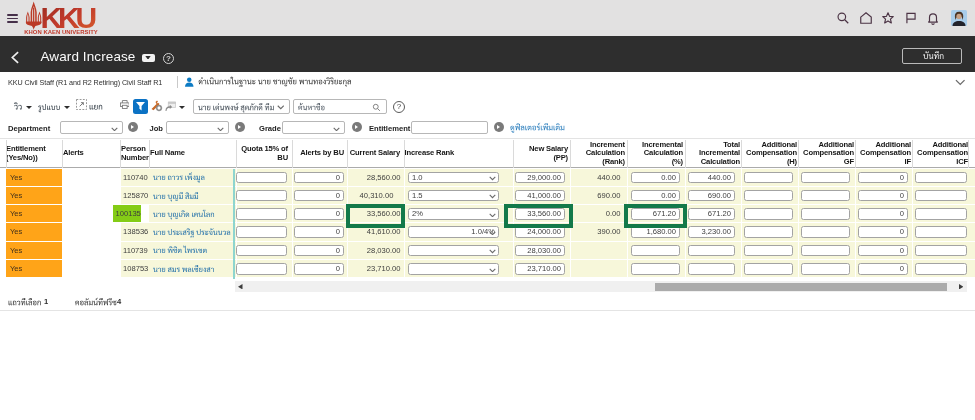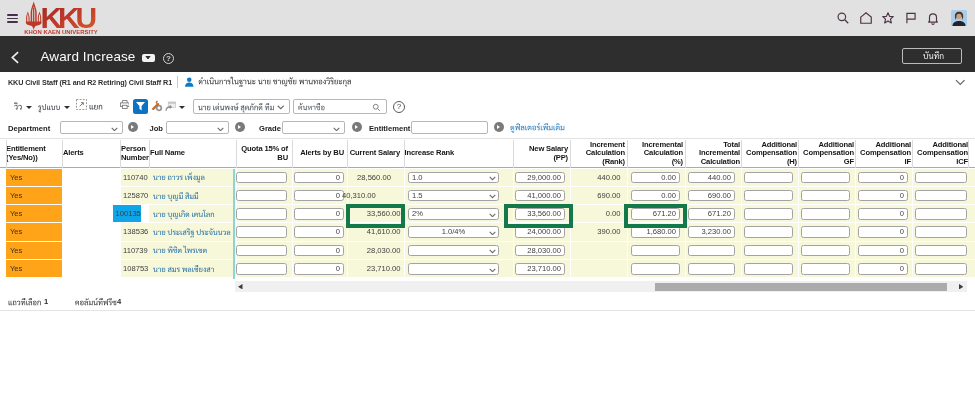--- a/index.html
+++ b/index.html
@@ -9,21 +9,21 @@
 .burger div { height:1.7px; background:#46304a; margin-bottom:1.6px; border-radius:1px; }
 .ticon { position:absolute; top:11px; }
 .titlebar { position:absolute; left:0; top:36px; width:975px; height:36px; background:#2e2e2e; color:#f2f2f2; }
 .back { position:absolute; left:11px; top:51px; width:8px; height:13px; }
 .h1 { position:absolute; left:40.5px; top:49px; font-size:13.5px; letter-spacing:0.1px; color:#fafafa; }
 .badge { position:absolute; left:141.5px; top:53.5px; width:13.5px; height:8px; background:#f2f2f2; border-radius:2px; }
 .badge svg { position:absolute; left:3.7px; top:2.1px; }
 .helpc { position:absolute; left:163px; top:53px; width:11px; height:11px; border:1.1px solid #d4d4d4; border-radius:50%; color:#d4d4d4; font-size:8px; font-weight:bold; text-align:center; line-height:9.5px; }
 .savebtn { position:absolute; left:902px; top:47.5px; width:60px; height:16.5px; border:1.4px solid #bababa; border-radius:2px; }
 .crumb { position:absolute; left:0; top:72px; width:975px; height:23px; background:#fff; }
-.crumb .b { position:absolute; left:8px; top:6px; font-size:7.2px; font-weight:bold; color:#2e2e2e; letter-spacing:-0.08px; }
+.crumb .b { position:absolute; left:8px; top:6px; font-size:7.2px; font-weight:normal; color:#2e2e2e; letter-spacing:-0.08px; }
 .crumb .sep { position:absolute; left:177px; top:4px; width:1px; height:12px; background:#c9c9c9; }
 .toolbar { position:absolute; left:0; top:95px; width:975px; height:22px; background:#fff; }
 .caret { position:absolute; width:0; height:0; border-left:3px solid transparent; border-right:3px solid transparent; border-top:3.8px solid #2e2e2e; }
 .fbtn { position:absolute; left:133px; top:99px; width:14.5px; height:14.5px; background:#0b72c4; border-radius:2.5px; }
 .tin { position:absolute; top:99px; height:14.5px; border:1px solid #b7b7b7; border-radius:2px; background:#fff; }
 .filters { position:absolute; left:0; top:117px; width:975px; height:22px; background:#fff; font-size:7.6px; color:#1d1d1d; border-bottom:1px solid #e3e3e3; }
 .flabel { position:absolute; top:6.5px; font-weight:bold; }
 .fdd { position:absolute; top:4px; height:13px; border:1px solid #b7b7b7; border-radius:2px; background:#fff; }
 .fdd svg { position:absolute; right:4px; top:4.5px; }
 .go { position:absolute; top:5.2px; width:9.8px; height:9.8px; border-radius:50%; background:#7a7a7a; }
@@ -390,21 +390,21 @@
       <div class="cell" style="left:513.5px;width:56px;background:#f7f7da"></div>
       <div class="cell" style="left:570.5px;width:56px;background:#f7f7da"></div>
       <div class="cell" style="left:627.5px;width:57px;background:#f7f7da"></div>
       <div class="cell" style="left:685.5px;width:55.5px;background:#f7f7da"></div>
       <div class="cell" style="left:741.5px;width:56px;background:#f7f7da"></div>
       <div class="cell" style="left:798.5px;width:56px;background:#f7f7da"></div>
       <div class="cell" style="left:855.5px;width:56px;background:#f7f7da"></div>
       <div class="cell" style="left:912.5px;width:62.5px;background:#f7f7da"></div>
       <div class="inp" style="left:235.8px;top:3.0px;width:51px;height:11.6px;text-align:right"></div>
       <div class="inp" style="left:294px;top:3.0px;width:50px;height:11.6px;text-align:right">0</div>
-      <div class="txt" style="left:347.5px;width:53px;text-align:center">28,560.00</div>
+      <div class="txt" style="left:347.5px;width:53px;text-align:right">28,560.00</div>
       <div class="inp" style="left:408px;top:3.0px;width:91px;height:11.6px;text-align:left">1.0<svg style="position:absolute;right:2.5px;top:3.5px" width="7" height="4.5" viewBox="0 0 10 6">
           <path d="M1 1l4 4 4-4" fill="none" stroke="#6b6b6b" stroke-width="1.6"></path>
         </svg></div>
       <div class="inp" style="left:515px;top:3.0px;width:50px;height:11.6px;text-align:right">29,000.00</div>
       <div class="txt" style="left:570.5px;width:50px;text-align:right">440.00</div>
       <div class="inp" style="left:631px;top:3.0px;width:49px;height:11.6px;text-align:right">0.00</div>
       <div class="inp" style="left:687.5px;top:3.0px;width:47.5px;height:11.6px;text-align:right">440.00</div>
       <div class="inp" style="left:744px;top:3.0px;width:49px;height:11.6px;text-align:right"></div>
       <div class="inp" style="left:801px;top:3.0px;width:49px;height:11.6px;text-align:right"></div>
       <div class="inp" style="left:858px;top:3.0px;width:50px;height:11.6px;text-align:right">0</div>
@@ -438,36 +438,36 @@
       <div class="cell" style="left:513.5px;width:56px;background:#f7f7da"></div>
       <div class="cell" style="left:570.5px;width:56px;background:#f7f7da"></div>
       <div class="cell" style="left:627.5px;width:57px;background:#f7f7da"></div>
       <div class="cell" style="left:685.5px;width:55.5px;background:#f7f7da"></div>
       <div class="cell" style="left:741.5px;width:56px;background:#f7f7da"></div>
       <div class="cell" style="left:798.5px;width:56px;background:#f7f7da"></div>
       <div class="cell" style="left:855.5px;width:56px;background:#f7f7da"></div>
       <div class="cell" style="left:912.5px;width:62.5px;background:#f7f7da"></div>
       <div class="inp" style="left:235.8px;top:3.0px;width:51px;height:11.6px;text-align:right"></div>
       <div class="inp" style="left:294px;top:3.0px;width:50px;height:11.6px;text-align:right">0</div>
-      <div class="txt" style="left:342px;width:53px;text-align:left">40,310.00</div>
+      <div class="txt" style="left:350px;width:53px;text-align:center">40,310.00</div>
       <div class="inp" style="left:408px;top:3.0px;width:91px;height:11.6px;text-align:left">1.5<svg style="position:absolute;right:2.5px;top:3.5px" width="7" height="4.5" viewBox="0 0 10 6">
           <path d="M1 1l4 4 4-4" fill="none" stroke="#6b6b6b" stroke-width="1.6"></path>
         </svg></div>
       <div class="inp" style="left:515px;top:3.0px;width:50px;height:11.6px;text-align:right">41,000.00</div>
       <div class="txt" style="left:570.5px;width:50px;text-align:right">690.00</div>
       <div class="inp" style="left:631px;top:3.0px;width:49px;height:11.6px;text-align:right">0.00</div>
       <div class="inp" style="left:687.5px;top:3.0px;width:47.5px;height:11.6px;text-align:right">690.00</div>
       <div class="inp" style="left:744px;top:3.0px;width:49px;height:11.6px;text-align:right"></div>
       <div class="inp" style="left:801px;top:3.0px;width:49px;height:11.6px;text-align:right"></div>
       <div class="inp" style="left:858px;top:3.0px;width:50px;height:11.6px;text-align:right">0</div>
       <div class="inp" style="left:915px;top:3.0px;width:52px;height:11.6px;text-align:right"></div>
     </div>
 <div class="row" style="top:205.1px">
       <div class="cell" style="left:6px;width:55.5px;background:#ffa418;color:#42311c;padding-left:4px">Yes</div>
-      <div class="cell" style="left:113px;width:28px;background:#0ea5e9;color:#3d3d3d;padding-left:2.5px">100135</div>
+      <div class="cell" style="left:113px;width:28px;background:#84cc16;color:#3d3d3d;padding-left:2.5px">100135</div>
       <div class="cell" style="left:149px;width:86.5px;background:#f7f7da"></div>
       <svg style="position:absolute;left:152.8px;top:3.8px;overflow:visible;" width="61.6" height="9.8" viewBox="0 0 61.63 9.75">
         <g fill="#1c6ca8" transform="translate(0 8.01) scale(0.00750 -0.00750)">
           <path d="M591 97Q591 49 561.0 19.5Q531 -10 485 -10Q440 -10 411.0 19.0Q382 48 382 94V98Q341 82 303.0 56.0Q265 30 242 0H153V387Q138 382 124 382Q80 382 51.5 410.5Q23 439 23 485Q23 529 53.0 557.5Q83 586 129 586Q177 586 207.5 556.5Q238 527 238 480V84Q265 113 349 153Q404 179 431.0 198.0Q458 217 468.0 236.5Q478 256 478 284V576H563V281Q563 250 553.0 225.0Q543 200 524 186Q555 175 573.0 151.0Q591 127 591 97ZM125 437Q146 437 159.0 450.5Q172 464 172 484Q172 504 159.0 517.5Q146 531 125 531Q105 531 91.5 517.5Q78 504 78 484Q78 464 91.5 450.5Q105 437 125 437ZM532 92Q532 112 519.0 125.5Q506 139 485 139Q465 139 452.0 125.5Q439 112 439 92Q439 72 452.0 58.5Q465 45 485 45Q506 45 519.0 58.5Q532 72 532 92Z" transform="translate(0 0)"></path>
           <path d="M326 426Q326 468 298.5 492.5Q271 517 223 517Q173 517 143.0 489.0Q113 461 113 413H30Q30 493 82.0 539.5Q134 586 223 586Q310 586 360.5 543.5Q411 501 411 428V0H326Z" transform="translate(637 0)"></path>
           <path d="M498 576V138Q498 69 439.5 29.5Q381 -10 280 -10Q179 -10 120.5 29.5Q62 69 62 138V204Q62 237 79.0 263.5Q96 290 128 305Q90 322 71.5 359.5Q53 397 53 443Q53 508 87.5 547.0Q122 586 180 586Q226 586 253.0 561.0Q280 536 280 494Q280 453 255.0 429.0Q230 405 187 405Q153 405 133 421Q134 385 155.5 361.5Q177 338 208 338H302V270H207Q181 270 164.0 252.0Q147 234 147 204V144Q147 104 182.5 81.5Q218 59 280 59Q342 59 377.5 81.5Q413 104 413 144V576ZM141 495Q141 476 153.5 463.5Q166 451 185 451Q205 451 217.0 463.5Q229 476 229 495Q229 515 217.0 527.0Q205 539 185 539Q166 539 153.5 527.0Q141 515 141 495Z" transform="translate(1122 0)"></path>
           <path d="M571 576V125Q571 62 515.5 26.0Q460 -10 362 -10Q264 -10 208.5 26.0Q153 62 153 125V387Q138 382 124 382Q80 382 51.5 410.5Q23 439 23 485Q23 529 53.0 557.5Q83 586 129 586Q177 586 207.5 556.5Q238 527 238 480V134Q238 99 271.0 79.0Q304 59 362 59Q420 59 453.0 79.0Q486 99 486 134V576ZM125 437Q146 437 159.0 450.5Q172 464 172 484Q172 504 159.0 517.5Q146 531 125 531Q105 531 91.5 517.5Q78 504 78 484Q78 464 91.5 450.5Q105 437 125 437Z" transform="translate(1937 0)"></path>
           <path d="M-152 -220Q-164 -224 -181 -224Q-217 -224 -240.0 -201.0Q-263 -178 -263 -142Q-263 -106 -236.5 -83.0Q-210 -60 -171 -60Q-127 -60 -100.5 -83.5Q-74 -107 -74 -142V-330H-152ZM-144 -142Q-144 -126 -154.0 -116.0Q-164 -106 -180 -106Q-196 -106 -206.0 -116.0Q-216 -126 -216 -142Q-216 -158 -206.0 -168.0Q-196 -178 -180 -178Q-164 -178 -154.0 -168.0Q-144 -158 -144 -142Z" transform="translate(2582 0)"></path>
           <path d="M756 576V126Q756 61 707.5 25.5Q659 -10 578 -10Q497 -10 448.5 26.0Q400 62 400 127V376Q400 442 365.0 479.5Q330 517 266 517Q214 517 178.0 493.0Q142 469 126 426Q162 422 194.0 408.0Q226 394 243 376V358Q205 347 183.5 319.5Q162 292 162 255V186Q177 191 191 191Q236 191 264.0 163.5Q292 136 292 91Q292 46 262.5 18.0Q233 -10 186 -10Q138 -10 107.5 19.5Q77 49 77 96V252Q77 289 96.5 319.0Q116 349 150 364Q112 378 43 381Q49 476 108.5 531.0Q168 586 271 586Q372 586 428.5 532.0Q485 478 485 384V127Q485 95 511.0 77.0Q537 59 579 59Q621 59 646.5 77.0Q672 95 672 127V576ZM190 137Q169 137 156.0 124.0Q143 111 143 91Q143 70 156.0 57.0Q169 44 190 44Q210 44 223.5 57.0Q237 70 237 91Q237 111 223.5 124.0Q210 137 190 137ZM680 -53H756Q754 -149 703.0 -205.0Q652 -261 559 -261Q509 -261 470.5 -244.5Q432 -228 410.5 -199.5Q389 -171 389 -137Q389 -98 413.5 -74.5Q438 -51 476 -51Q516 -51 540.5 -73.0Q565 -95 565 -133Q565 -155 554.5 -173.0Q544 -191 525 -200Q540 -206 560 -206Q615 -206 647.0 -166.0Q679 -126 680 -53ZM476 -172Q494 -172 504.0 -161.5Q514 -151 514 -134Q514 -117 504.0 -106.5Q494 -96 476 -96Q460 -96 450.0 -106.5Q440 -117 440 -134Q440 -151 450.0 -161.5Q460 -172 476 -172Z" transform="translate(2582 0)"></path>
           <path d="M292 91Q292 47 262.5 18.5Q233 -10 186 -10Q138 -10 108.0 19.5Q78 49 78 96V576H162V189Q177 194 191 194Q236 194 264.0 165.0Q292 136 292 91ZM237 92Q237 112 224.0 125.5Q211 139 190 139Q169 139 156.0 125.5Q143 112 143 92Q143 72 156.0 58.5Q169 45 190 45Q211 45 224.0 58.5Q237 72 237 92Z" transform="translate(3412 0)"></path>
@@ -545,21 +545,21 @@
       <div class="cell" style="left:570.5px;width:56px;background:#f7f7da"></div>
       <div class="cell" style="left:627.5px;width:57px;background:#f7f7da"></div>
       <div class="cell" style="left:685.5px;width:55.5px;background:#f7f7da"></div>
       <div class="cell" style="left:741.5px;width:56px;background:#f7f7da"></div>
       <div class="cell" style="left:798.5px;width:56px;background:#f7f7da"></div>
       <div class="cell" style="left:855.5px;width:56px;background:#f7f7da"></div>
       <div class="cell" style="left:912.5px;width:62.5px;background:#f7f7da"></div>
       <div class="inp" style="left:235.8px;top:3.0px;width:51px;height:11.6px;text-align:right"></div>
       <div class="inp" style="left:294px;top:3.0px;width:50px;height:11.6px;text-align:right">0</div>
       <div class="txt" style="left:347.5px;width:53px;text-align:right">41,610.00</div>
-      <div class="inp" style="left:408px;top:3.0px;width:91px;height:11.6px;text-align:center">1.0/4%<svg style="position:absolute;right:2.5px;top:3.5px" width="7" height="4.5" viewBox="0 0 10 6">
+      <div class="inp" style="left:408px;top:3.0px;width:91px;height:11.6px;text-align:right">1.0/4%<svg style="position:absolute;right:2.5px;top:3.5px" width="7" height="4.5" viewBox="0 0 10 6">
           <path d="M1 1l4 4 4-4" fill="none" stroke="#6b6b6b" stroke-width="1.6"></path>
         </svg></div>
       <div class="inp" style="left:515px;top:3.0px;width:50px;height:11.6px;text-align:right">24,000.00</div>
       <div class="txt" style="left:570.5px;width:50px;text-align:right">390.00</div>
       <div class="inp" style="left:631px;top:3.0px;width:49px;height:11.6px;text-align:right">1,680.00</div>
       <div class="inp" style="left:687.5px;top:3.0px;width:47.5px;height:11.6px;text-align:right">3,230.00</div>
       <div class="inp" style="left:744px;top:3.0px;width:49px;height:11.6px;text-align:right"></div>
       <div class="inp" style="left:801px;top:3.0px;width:49px;height:11.6px;text-align:right"></div>
       <div class="inp" style="left:858px;top:3.0px;width:50px;height:11.6px;text-align:right">0</div>
       <div class="inp" style="left:915px;top:3.0px;width:52px;height:11.6px;text-align:right"></div>

